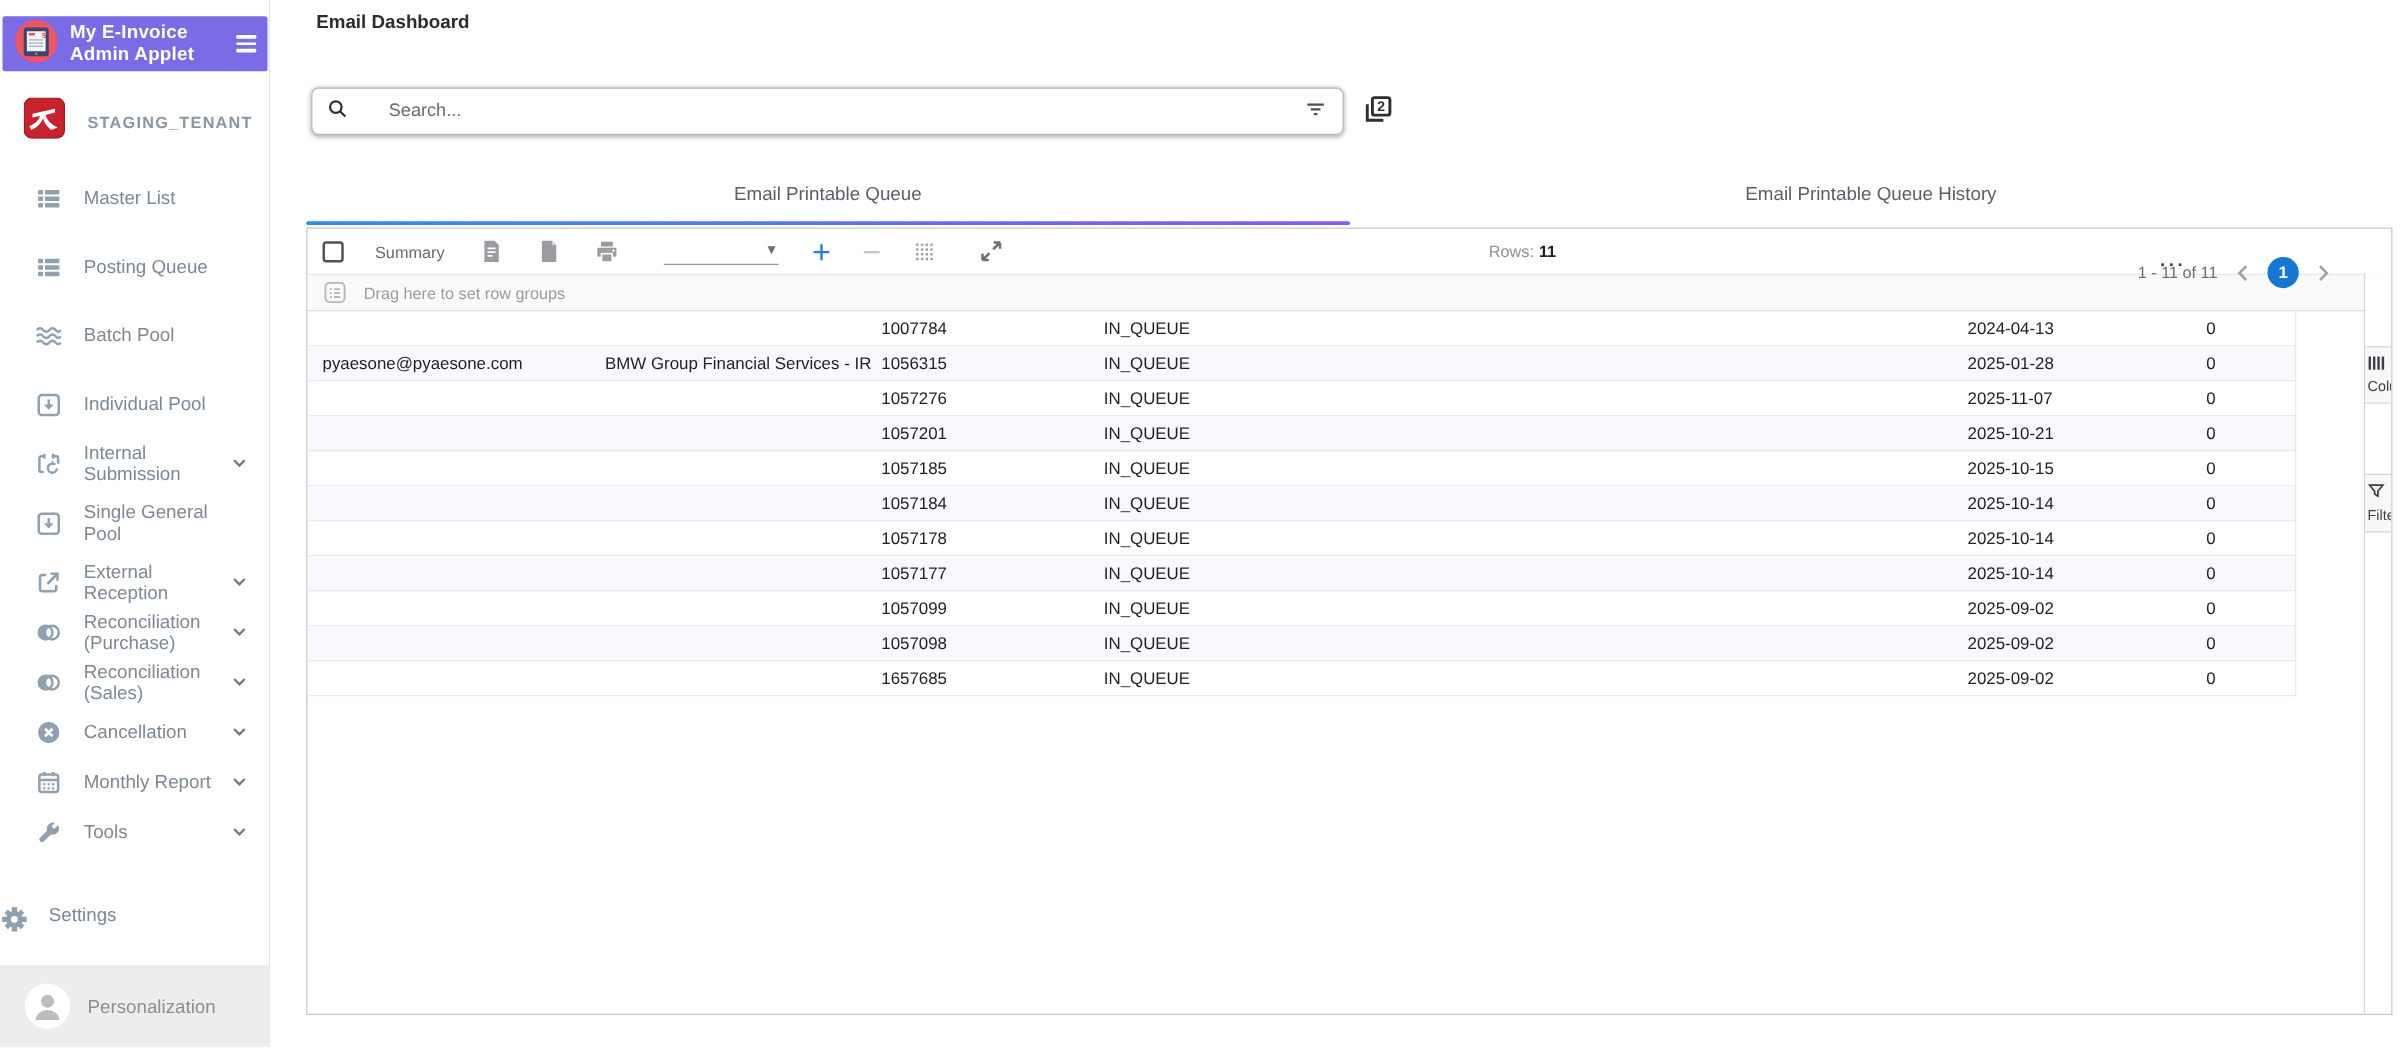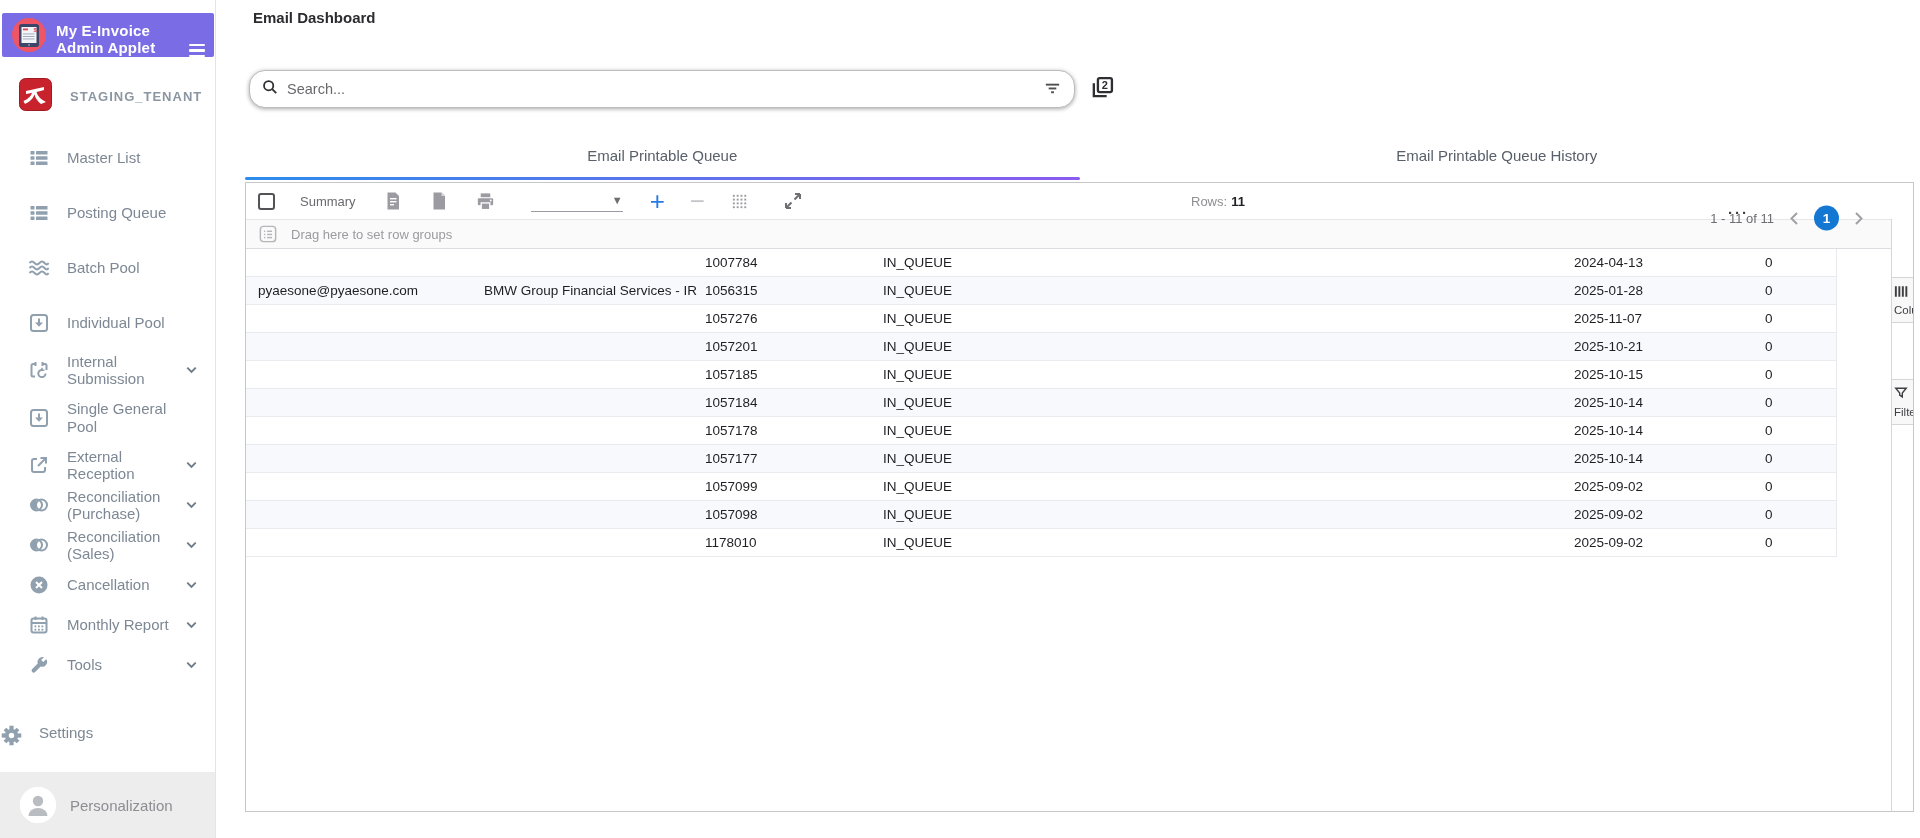--- a/index.html
+++ b/index.html
@@ -1,41 +1,41 @@
 <!DOCTYPE html>
 <html style="--purple: #7a6ce4; --blue: #1478d2; --u1: #2d8ced; --u2: #8a5bef;"><head>
 <meta charset="utf-8">
 <style>
   html,body{margin:0;padding:0;background:#fff;font-family:"Liberation Sans",sans-serif;}
   .page{position:relative;width:1920px;height:838px;overflow:hidden;background:#fff;}
 
   
   .sidebar{position:absolute;left:0;top:0;width:216px;height:838px;background:#fff;border-right:1px solid #e4e4e8;box-sizing:border-box;}
-  .app-header{margin:13px 1px 0 2px;height:44px;background:var(--purple,#7a6ce4);border-radius:2px;display:flex;align-items:flex-end;padding:0 9px;box-sizing:border-box;}
+  .app-header{margin:13px 1px 0 2px;height:44px;background:var(--purple,#7a6ce4);border-radius:2px;display:flex;align-items:center;padding:0 9px;box-sizing:border-box;}
   .app-title{color:#fff;font-size:15px;font-weight:700;line-height:1.18;margin-left:9px;letter-spacing:.2px;}
   .hamburger{margin-left:auto;width:16px;display:flex;flex-direction:column;gap:3px;cursor:pointer;}
   .hamburger span{display:block;height:2.5px;background:#fff;border-radius:1px;}
   .tenant{margin-top:21px;padding-left:19px;display:flex;align-items:center;gap:18px;}
   .tenant-label{font-size:13px;font-weight:700;letter-spacing:1px;color:#8b96a2;}
   .nav{margin-top:15px;}
   .nav-item{position:relative;display:flex;align-items:center;height:55px;padding-left:28px;cursor:pointer;}
   .nav-item.compact{height:40px;}
   .nav-icon{width:22px;height:22px;flex:0 0 22px;display:flex;align-items:center;justify-content:center;color:#90a0ae;}
   .nav-label{margin-left:17px;font-size:15px;color:#7d8894;line-height:1.15;max-width:112px;}
   .nav-chevron{position:absolute;right:16px;top:50%;transform:translateY(-42%);color:#6e7a86;}
   .sidebar-footer{position:absolute;left:0;right:0;bottom:0;}
   .settings-row{display:flex;height:48px;cursor:pointer;}
   .person-row{display:flex;align-items:center;height:66px;background:#ededee;padding-left:20px;cursor:pointer;}
   .avatar{width:36px;height:36px;border-radius:50%;background:#fff;display:flex;align-items:center;justify-content:center;}
   .person-label{margin-left:14px;font-size:15px;color:#8d8d92;}
 
   
   .main{position:absolute;left:216px;top:0;right:0;bottom:0;background:#fff;}
   .page-title{position:absolute;left:37px;top:9px;font-size:15px;font-weight:700;color:#2b2b30;}
-  .search-box{position:absolute;left:33px;top:70px;width:826px;height:38px;box-sizing:border-box;border:1px solid #bcbcbe;border-radius:16px;background:#fff;box-shadow:0 1px 4px rgba(0,0,0,.35);display:flex;align-items:center;padding:0 12px;}
+  .search-box{position:absolute;left:33px;top:70px;width:826px;height:38px;box-sizing:border-box;border:1px solid #bcbcbe;border-radius:6px;background:#fff;box-shadow:0 1px 4px rgba(0,0,0,.35);display:flex;align-items:center;padding:0 12px;gap:24px;}
   .search-box input{flex:1;border:none;outline:none;font-size:14.5px;color:#333;margin-left:7px;font-family:"Liberation Sans",sans-serif;background:transparent;}
   .search-box input::placeholder{color:#4e4e52;opacity:.85;}
   .stack-icon{position:absolute;left:872px;top:74px;width:28px;height:28px;cursor:pointer;color:#2e2e33;}
 
   .tabs{position:absolute;left:29px;top:131px;width:1669px;height:49px;display:flex;}
   .tab{flex:1;display:flex;align-items:center;justify-content:center;font-size:15px;color:#596069;cursor:pointer;}
   .tab-underline{position:absolute;left:0;bottom:0;width:50%;height:3px;background:linear-gradient(90deg,var(--u1,#2d8ced),var(--u2,#8a5bef));border-radius:2px;}
 
   
   .grid-box{position:absolute;left:29px;top:182px;width:1669px;height:630px;box-sizing:border-box;border:1px solid #c7c7cb;background:#fff;overflow:hidden;}
@@ -575,21 +575,21 @@
               <div class="td"></div>
               <div class="td"></div>
               <div class="td">2025-09-02</div>
               <div class="td">0</div>
             </div>
           </div>
           <div class="tr">
             <div class="grid-cols">
               <div class="td"></div>
               <div class="td"></div>
-              <div class="td">1178010</div>
+              <div class="td">1657685</div>
               <div class="td">IN_QUEUE</div>
               <div class="td"></div>
               <div class="td"></div>
               <div class="td"></div>
               <div class="td">2025-09-02</div>
               <div class="td">0</div>
             </div>
           </div>
         </div>
 

